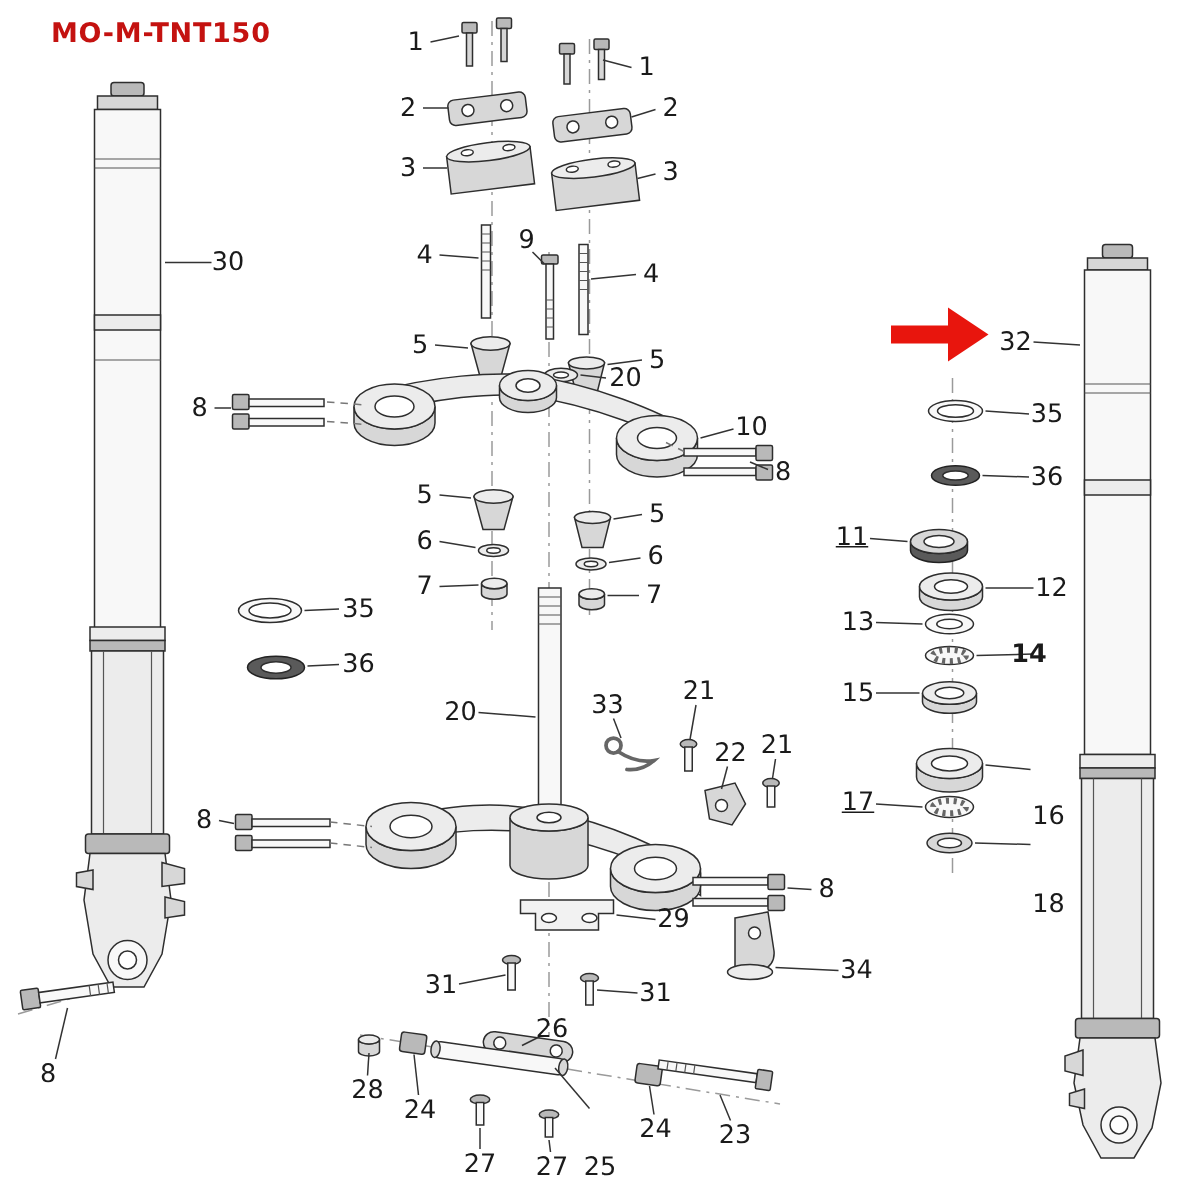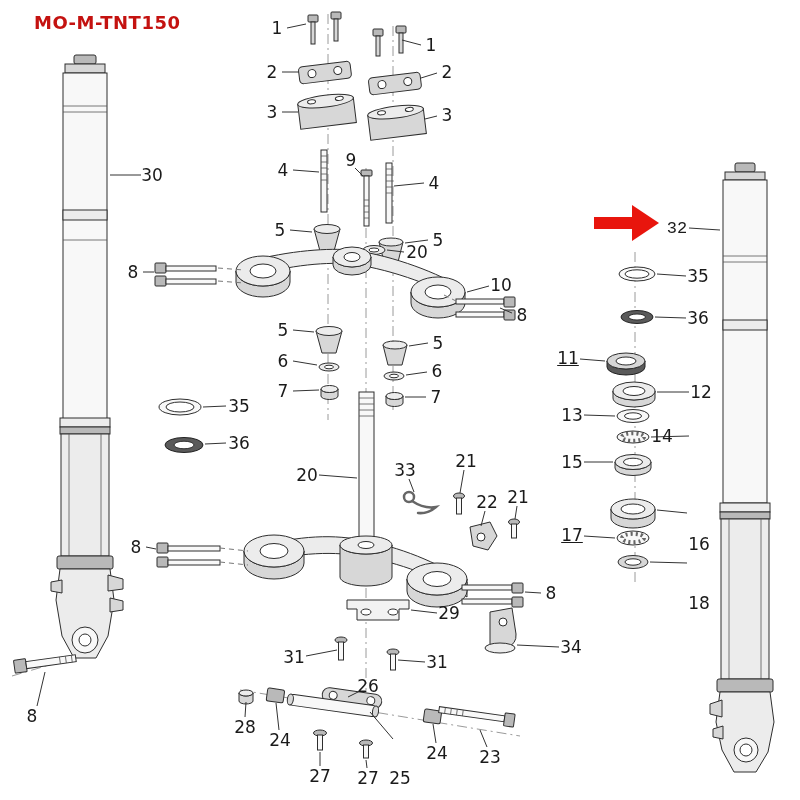--- a/index.html
+++ b/index.html
@@ -426,27 +426,27 @@
       <div class="part-label" style="left: 522px; top: 315px;">8</div>
       <div class="part-label" style="left: 283px; top: 330px;">5</div>
       <div class="part-label" style="left: 438px; top: 343px;">5</div>
       <div class="part-label" style="left: 283px; top: 361px;">6</div>
       <div class="part-label" style="left: 437px; top: 371px;">6</div>
       <div class="part-label" style="left: 283px; top: 391px;">7</div>
       <div class="part-label" style="left: 436px; top: 397px;">7</div>
       <div class="part-label" style="left: 239px; top: 406px;">35</div>
       <div class="part-label" style="left: 239px; top: 443px;">36</div>
       <div class="part-label" style="left: 152px; top: 175px;">30</div>
-      <div class="part-label" style="left: 677px; top: 228px; font-family: Liberation Mono, monospace;">32</div>
+      <div class="part-label" style="left: 677px; top: 228px;">32</div>
       <div class="part-label" style="left: 698px; top: 276px;">35</div>
       <div class="part-label" style="left: 698px; top: 318px;">36</div>
       <div class="part-label" style="left: 568px; top: 358px; text-decoration: underline;">11</div>
       <div class="part-label" style="left: 701px; top: 392px;">12</div>
       <div class="part-label" style="left: 572px; top: 415px;">13</div>
-      <div class="part-label" style="left: 662px; top: 436px;">14</div>
+      <div class="part-label" style="left: 686px; top: 436px; font-weight: bold;">14</div>
       <div class="part-label" style="left: 572px; top: 462px;">15</div>
       <div class="part-label" style="left: 699px; top: 544px;">16</div>
       <div class="part-label" style="left: 572px; top: 535px; text-decoration: underline;">17</div>
       <div class="part-label" style="left: 699px; top: 563px; margin-top: 40px;">18</div>
       <div class="part-label" style="left: 307px; top: 475px;">20</div>
       <div class="part-label" style="left: 405px; top: 470px;">33</div>
       <div class="part-label" style="left: 466px; top: 461px;">21</div>
       <div class="part-label" style="left: 487px; top: 502px;">22</div>
       <div class="part-label" style="left: 518px; top: 497px;">21</div>
       <div class="part-label" style="left: 136px; top: 547px;">8</div>

